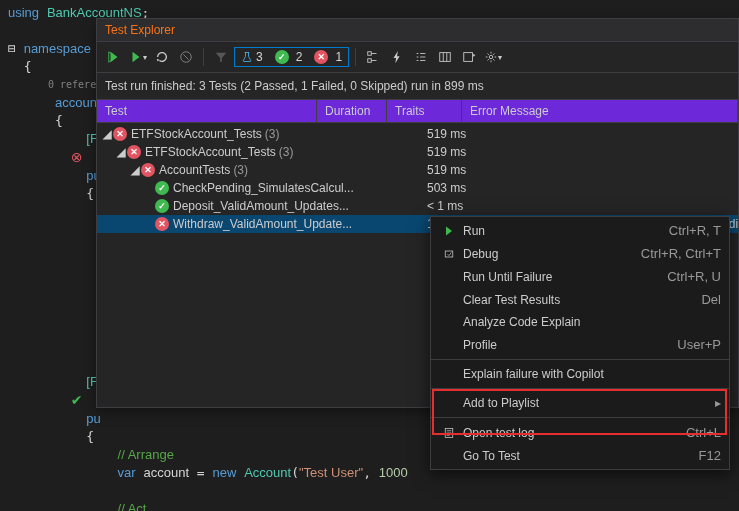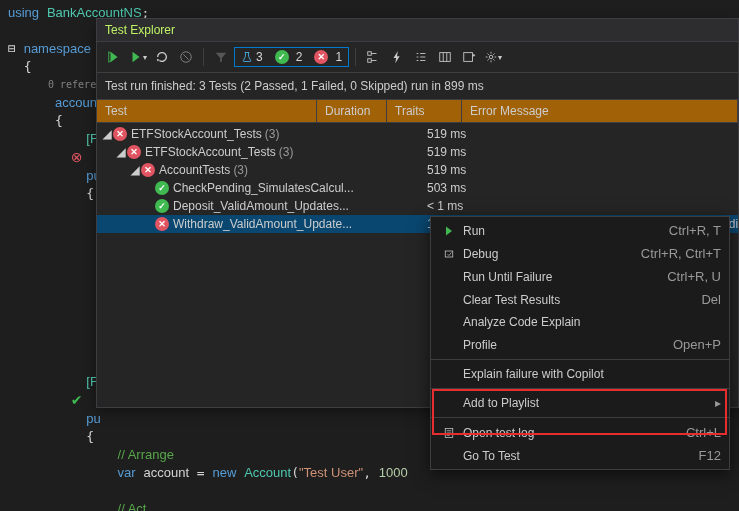--- a/index.html
+++ b/index.html
@@ -9,32 +9,32 @@
 .code-line { line-height: 18px; white-space: pre; font-family: Consolas, monospace; font-size: 13px; }
 .kw { color: #569cd6; }
 .cls { color: #4ec9b0; }
 .str { color: #ce9178; }
 .num { color: #b5cea8; }
 .com { color: #57a64a; }
 .attr { color: #4ec9b0; }
 .codelens { color: #808080; font-size: 10px; margin-left: 40px; }
 
 .panel { position: absolute; top: 18px; left: 96px; right: 0; height: 390px; background: #252526; border: 1px solid #3e3e42; box-shadow: 0 4px 12px rgba(0,0,0,.4); display: flex; flex-direction: column; }
-.panel-title { padding: 4px 8px; color: #bef264; font-size: 12px; background: #2d2d30; border-bottom: 1px solid #3e3e42; }
+.panel-title { padding: 4px 8px; color: #f97316; font-size: 12px; background: #2d2d30; border-bottom: 1px solid #3e3e42; }
 
 .toolbar { display: flex; align-items: center; gap: 2px; padding: 4px 6px; border-bottom: 1px solid #3e3e42; }
 .tb-btn { width: 22px; height: 22px; display: flex; align-items: center; justify-content: center; color: #cccccc; cursor: pointer; }
 .tb-btn svg { width: 14px; height: 14px; }
 .tb-sep { width: 1px; height: 18px; background: #3e3e42; margin: 0 4px; }
 .filter-group { display: flex; border: 1px solid #007acc; }
 .filter-btn { display: flex; align-items: center; gap: 3px; padding: 2px 6px; cursor: pointer; }
 
 .status-line { padding: 6px 8px; color: #cccccc; border-bottom: 1px solid #3e3e42; }
 
-.grid-header { display: flex; background: #a16207; border-bottom: 1px solid #3e3e42; color: #cccccc; }
+.grid-header { display: flex; background: #6d28d9; border-bottom: 1px solid #3e3e42; color: #cccccc; }
 .grid-header > div { padding: 4px 8px; border-right: 1px solid #3e3e42; }
 .col-test { flex: 0 0 220px; }
 .col-dur { flex: 0 0 70px; }
 .col-traits { flex: 0 0 75px; }
 .col-err { flex: 1; }
 
 .tree { flex: 1; overflow: auto; padding: 2px 0; }
 .tree-row { display: flex; align-items: center; padding: 2px 0; cursor: pointer; }
 .tree-row.selected { background: #094771; }
 .indent { display: inline-block; }
@@ -261,21 +261,21 @@
       <span class="ctx-label">Clear Test Results</span>
       <span class="ctx-key">Del</span>
   </div>
   <div class="ctx-item">
     <span class="ctx-icon"></span>
       <span class="ctx-label">Analyze Code Explain</span>
   </div>
   <div class="ctx-item">
     <span class="ctx-icon"></span>
       <span class="ctx-label">Profile</span>
-      <span class="ctx-key">Open+P</span>
+      <span class="ctx-key">User+P</span>
   </div>
   <div class="ctx-sep"></div>
   <div class="ctx-item">
     <span class="ctx-icon"></span>
       <span class="ctx-label">Explain failure with Copilot</span>
   </div>
   <div class="ctx-sep"></div>
   <div class="ctx-item">
     <span class="ctx-icon"></span>
       <span class="ctx-label">Add to Playlist</span>

